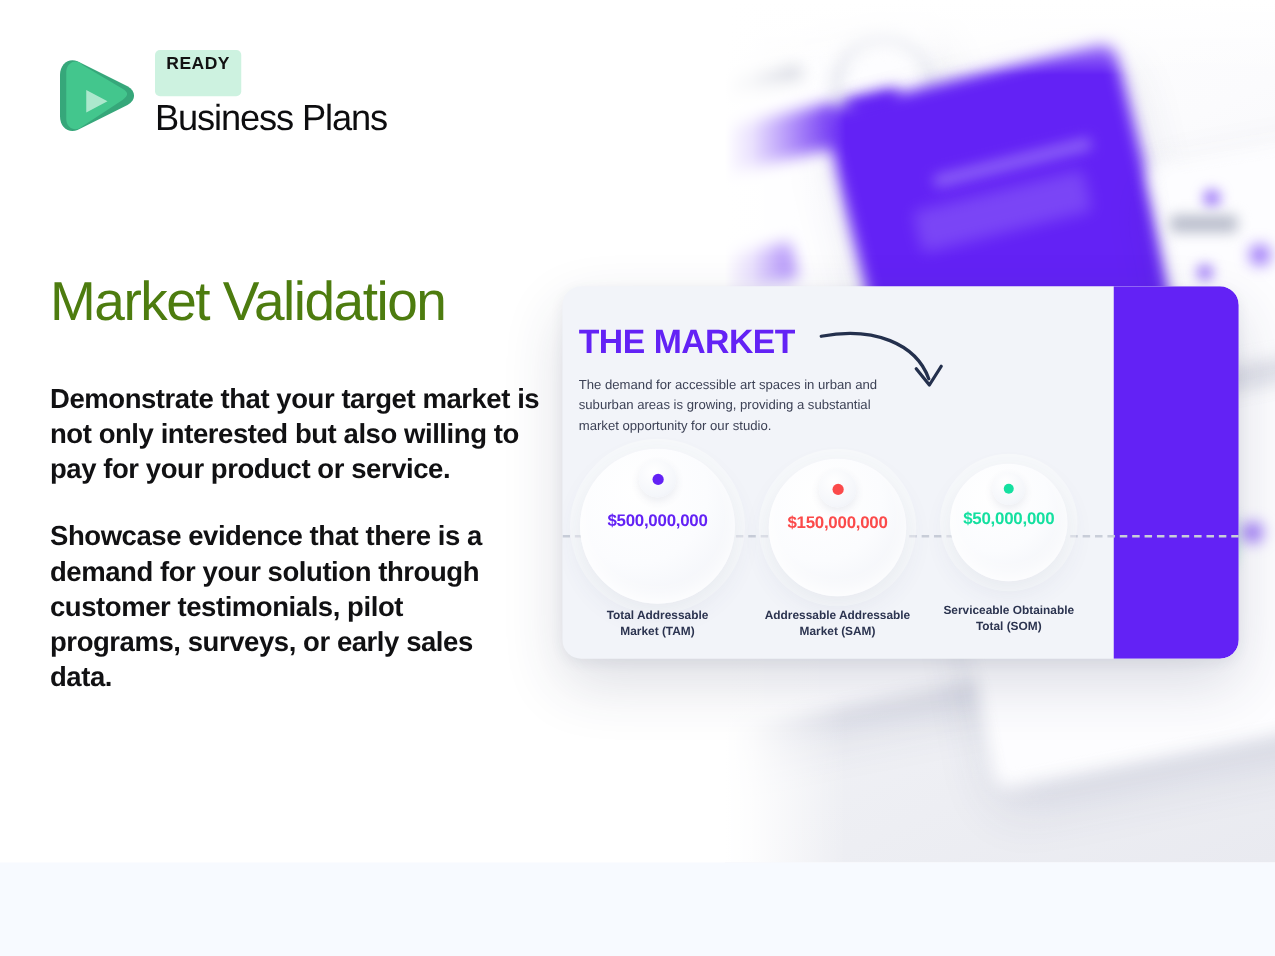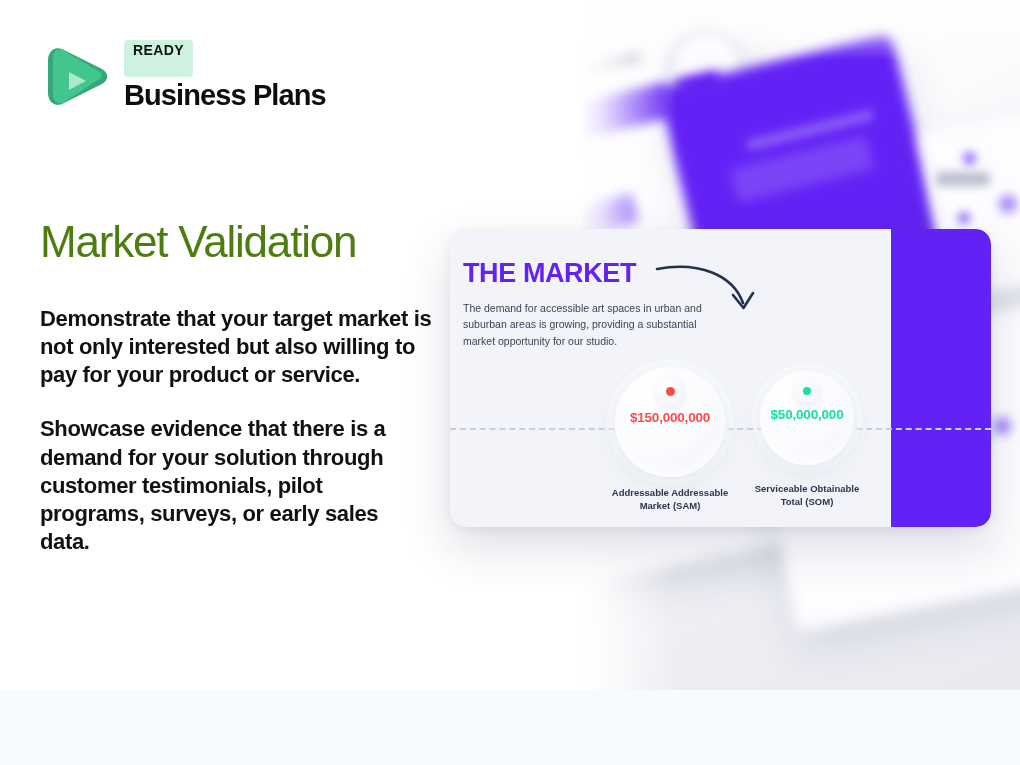--- a/index.html
+++ b/index.html
@@ -86,21 +86,21 @@
     color: #121212;
     font-size: 14px;
     font-weight: 700;
     letter-spacing: .4px;
     padding: 3px 9px 20px;
     border-radius: 4px;
     line-height: 1;
   }
   .brand-name {
     font-size: 29px;
-    font-weight: 700;
+    font-weight: 400;
     color: #0d0d0f;
     letter-spacing: -.9px;
     line-height: 1.1;
   }
 
   .headline {
     position: absolute; left: 40px; top: 218px;
     font-size: 44px;
     font-weight: 400;
     color: #4d7c0f;
@@ -289,20 +289,31 @@
     <div class="card-sub">The demand for accessible art spaces in urban and suburban areas is growing, providing a substantial market opportunity for our studio.</div>
 
     <svg class="curve-arrow" viewBox="0 0 110 62">
       <path d="M2 6 C44 -2 78 12 88 40" fill="none" stroke="#24304d" stroke-width="2.6" stroke-linecap="round"></path>
       <path d="M78 32 L88.5 45 L98 30" fill="none" stroke="#24304d" stroke-width="2.6" stroke-linecap="round" stroke-linejoin="round"></path>
     </svg>
 
     <div class="circles">
       <div class="dashline"></div>
 
+      <div class="bubble" style="left:14px; width:124px; height:124px; top:0;">
+        <div class="bubble-disc"></div>
+        <div class="bubble-knob">
+          <span class="bubble-dot" style="background:#6322f5;"></span>
+        </div>
+        <div class="bubble-value" style="color:#6322f5;">$500,000,000</div>
+        <div class="bubble-label">
+          <span>Total Addressable</span><br>
+          <span>Market (TAM)</span>
+        </div>
+      </div>
 
       <div class="bubble" style="left:165px; width:110px; height:110px; top:8px;">
         <div class="bubble-disc"></div>
         <div class="bubble-knob">
           <span class="bubble-dot" style="background:#fb4a4a;"></span>
         </div>
         <div class="bubble-value" style="color:#fb4a4a; top:43px;">$150,000,000</div>
         <div class="bubble-label" style="top:120px;">
           <span>Addressable Addressable</span><br>
           <span>Market (SAM)</span>

